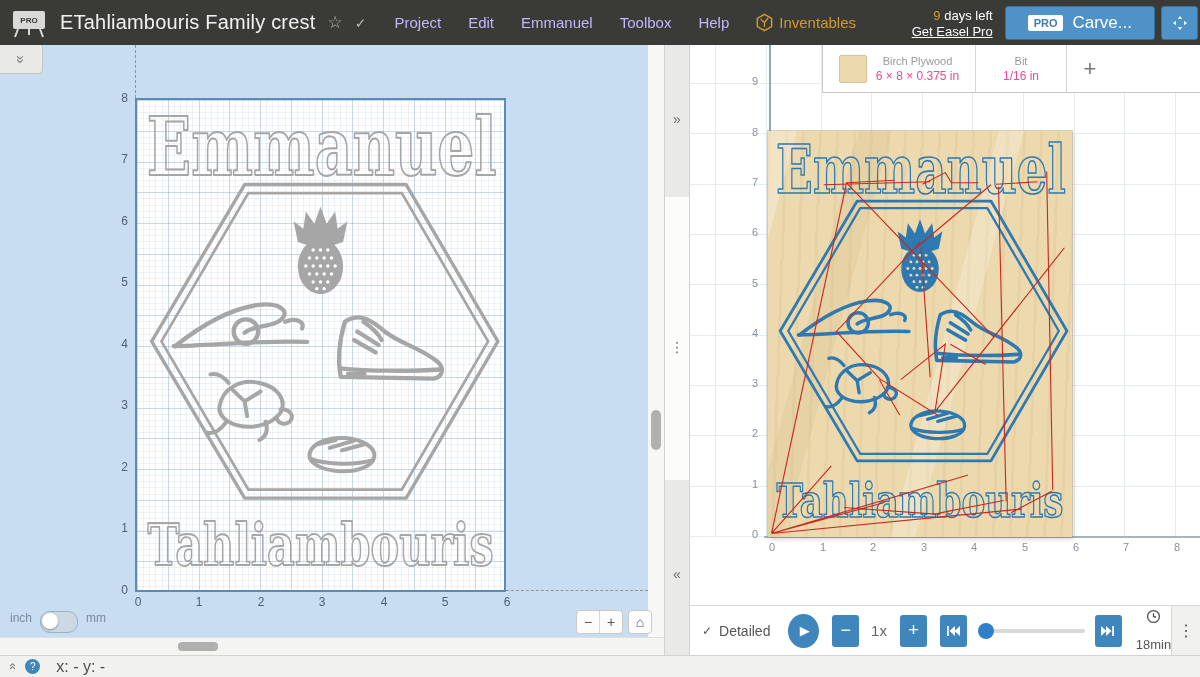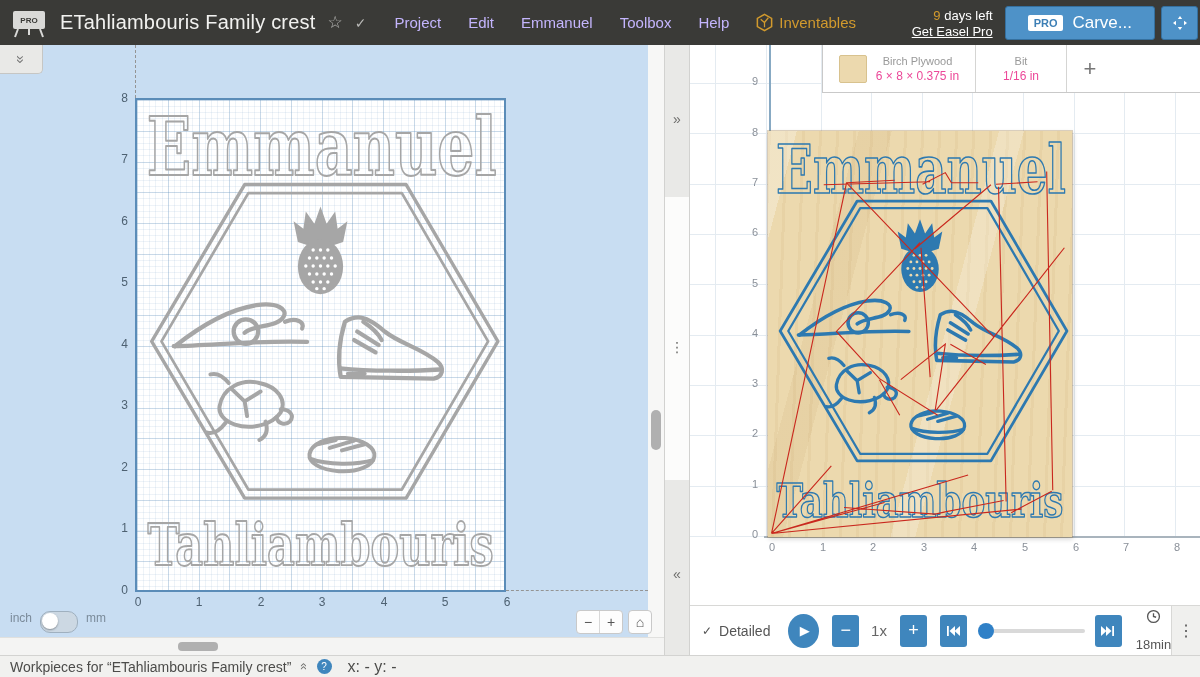--- a/index.html
+++ b/index.html
@@ -396,19 +396,18 @@
   <div class="cell bitcell">
     <div class="mtxt">
       <div class="small">Bit</div>
       <div class="val">1/16 in</div>
     </div>
   </div>
   <div class="cell pluscell">+</div>
 </div>
 
 <div id="statusbar" class="abs">
-  <span class="wl">Workpieces for “ETahliambouris Family crest”</span>
   <span class="chev rotm90">»</span>
   <div class="helpdot">
       <span>?</span>
     </div>
   <span class="coords">x: - y: -</span>
 </div>
 
 </body></html>

